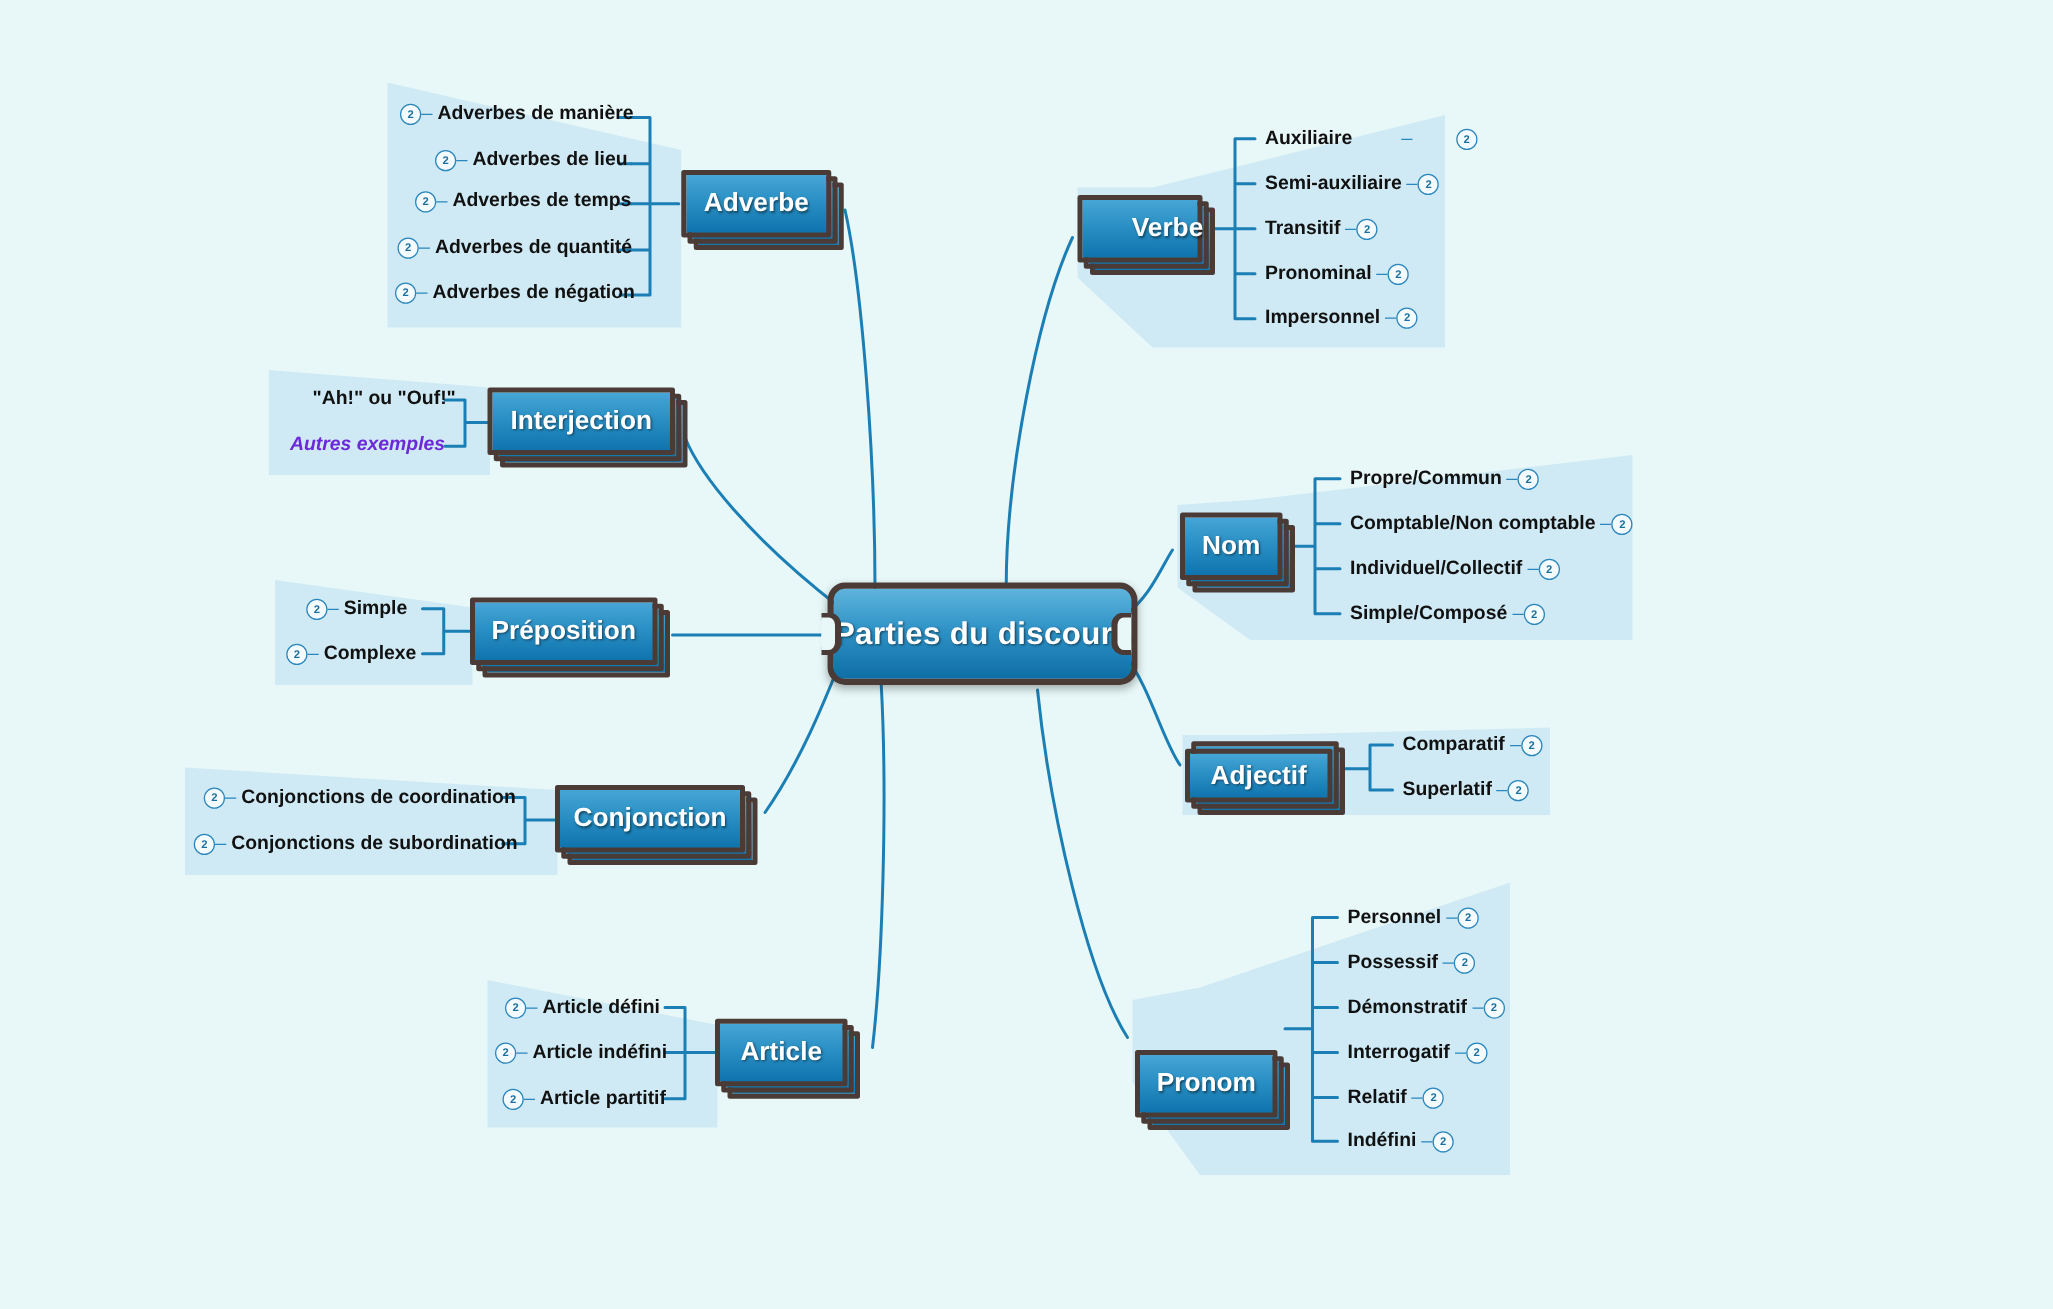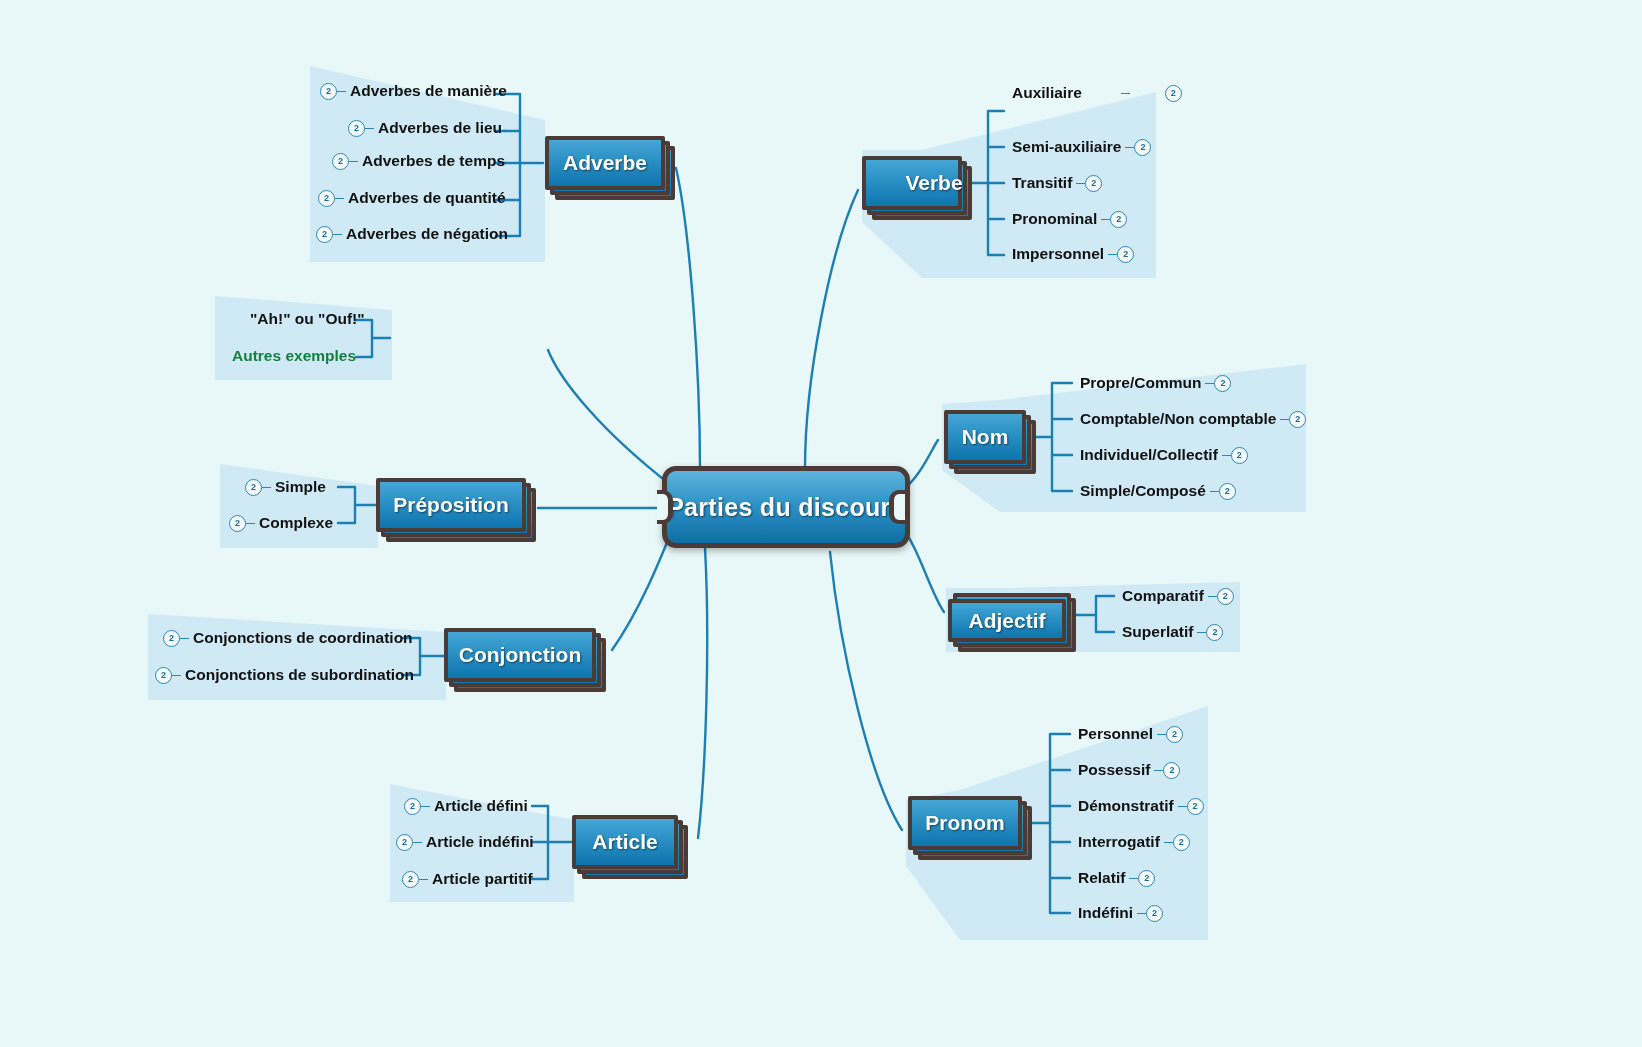--- a/index.html
+++ b/index.html
@@ -60,21 +60,21 @@
   .leaf {
     position: absolute;
     display: flex; align-items: center;
     white-space: nowrap;
     font-size: 15.5px; font-weight: bold;
     color: #111;
     z-index: 4;
   }
   .leaf.right { flex-direction: row; }
   .leaf.left  { flex-direction: row; }
-  .leaf.muted .ltext { color: #15803d; }
+  .leaf.muted .ltext { color: #6d28d9; font-style: italic; }
 
   .badge {
     width: 17px; height: 17px; flex: 0 0 17px;
     border: 1.4px solid #2a86bd;
     border-radius: 50%;
     background: #f4fbfe;
     color: #1b6f9e;
     font-size: 9px; font-weight: bold;
     display: flex; align-items: center; justify-content: center;
     line-height: 1;
@@ -142,20 +142,27 @@
   <div class="notch right" style="left:889px; top:490px;"></div>
 
   <div class="branch" style="left:545px; top:136px; width:120px; height:54px;">
     <div class="stack1"></div>
     <div class="stack2"></div>
     <div class="face" style="font-size:21px;">
         <span>Adverbe</span>
       </div>
   </div>
 
+  <div class="branch" style="left:390px; top:310px; width:150px; height:54px;">
+    <div class="stack1"></div>
+    <div class="stack2"></div>
+    <div class="face" style="font-size:21px;">
+        <span>Interjection</span>
+      </div>
+  </div>
 
   <div class="branch" style="left:376px; top:478px; width:150px; height:54px;">
     <div class="stack1"></div>
     <div class="stack2"></div>
     <div class="face" style="font-size:21px;">
         <span>Préposition</span>
       </div>
   </div>
 
   <div class="branch" style="left:444px; top:628px; width:152px; height:54px;">
@@ -191,21 +198,21 @@
   </div>
 
   <div class="branch" style="left:948px; top:588px; width:118px; height:54px;">
     <div class="stack1"></div>
     <div class="stack2"></div>
     <div class="face" style="font-size:21px;margin-top:11px;">
         <span>Adjectif</span>
       </div>
   </div>
 
-  <div class="branch" style="left:908px; top:796px; width:114px; height:54px;">
+  <div class="branch" style="left:908px; top:840px; width:114px; height:54px;">
     <div class="stack1"></div>
     <div class="stack2"></div>
     <div class="face" style="font-size:21px;">
         <span>Pronom</span>
       </div>
   </div>
 
   <div class="leaf left" style="left:320px; top:82px;">
     <span class="badge">2</span>
     <span class="dash"></span>
@@ -270,21 +277,21 @@
     <span class="badge">2</span>
     <span class="dash"></span>
     <span class="ltext">Article indéfini</span>
   </div>
   <div class="leaf left" style="left:402px; top:870px;">
     <span class="badge">2</span>
     <span class="dash"></span>
     <span class="ltext">Article partitif</span>
   </div>
 
-  <div class="leaf right" style="left:1008px; top:84px;gap:35px;">
+  <div class="leaf right" style="left:1008px; top:102px;gap:35px;">
     <span class="ltext">Auxiliaire</span>
     <span class="dash"></span>
     <span class="badge">2</span>
   </div>
   <div class="leaf right" style="left:1008px; top:138px;">
     <span class="ltext">Semi-auxiliaire</span>
     <span class="dash"></span>
     <span class="badge">2</span>
   </div>
   <div class="leaf right" style="left:1008px; top:174px;">

